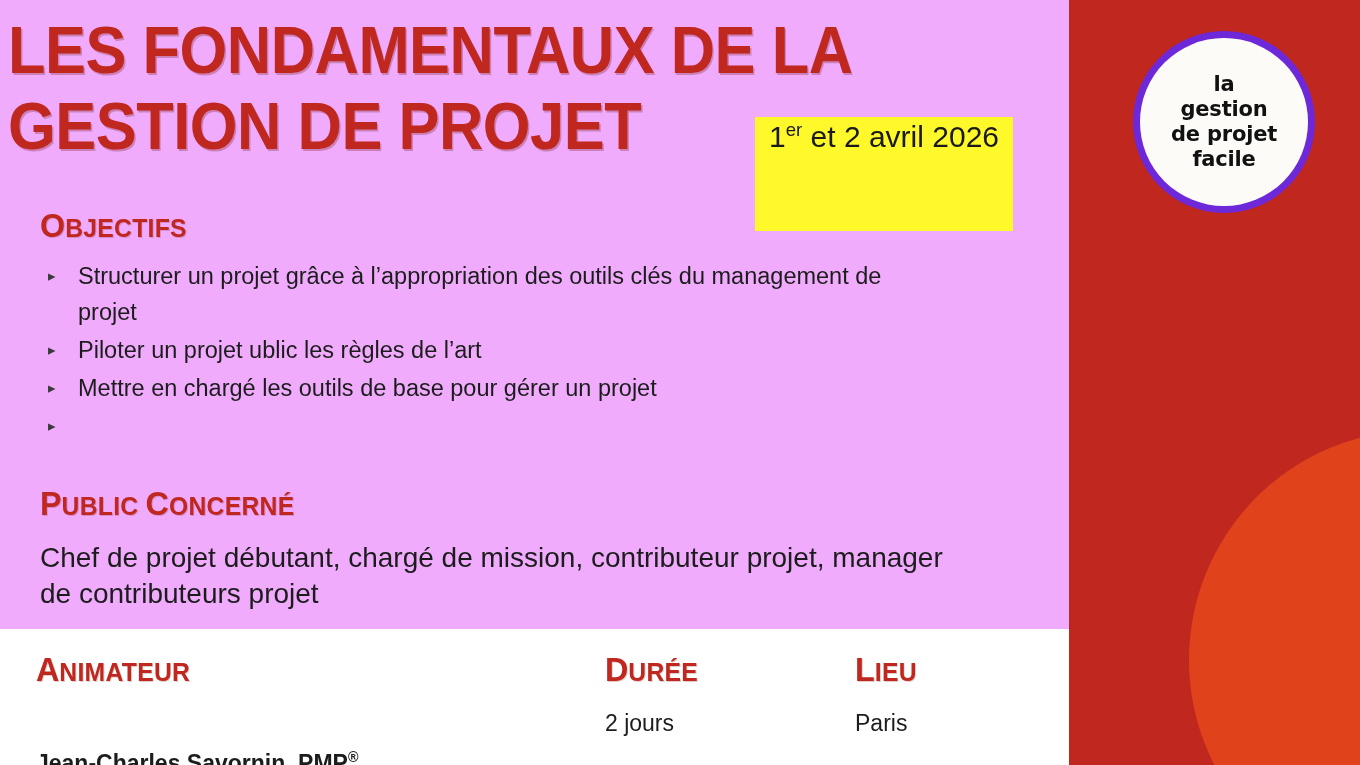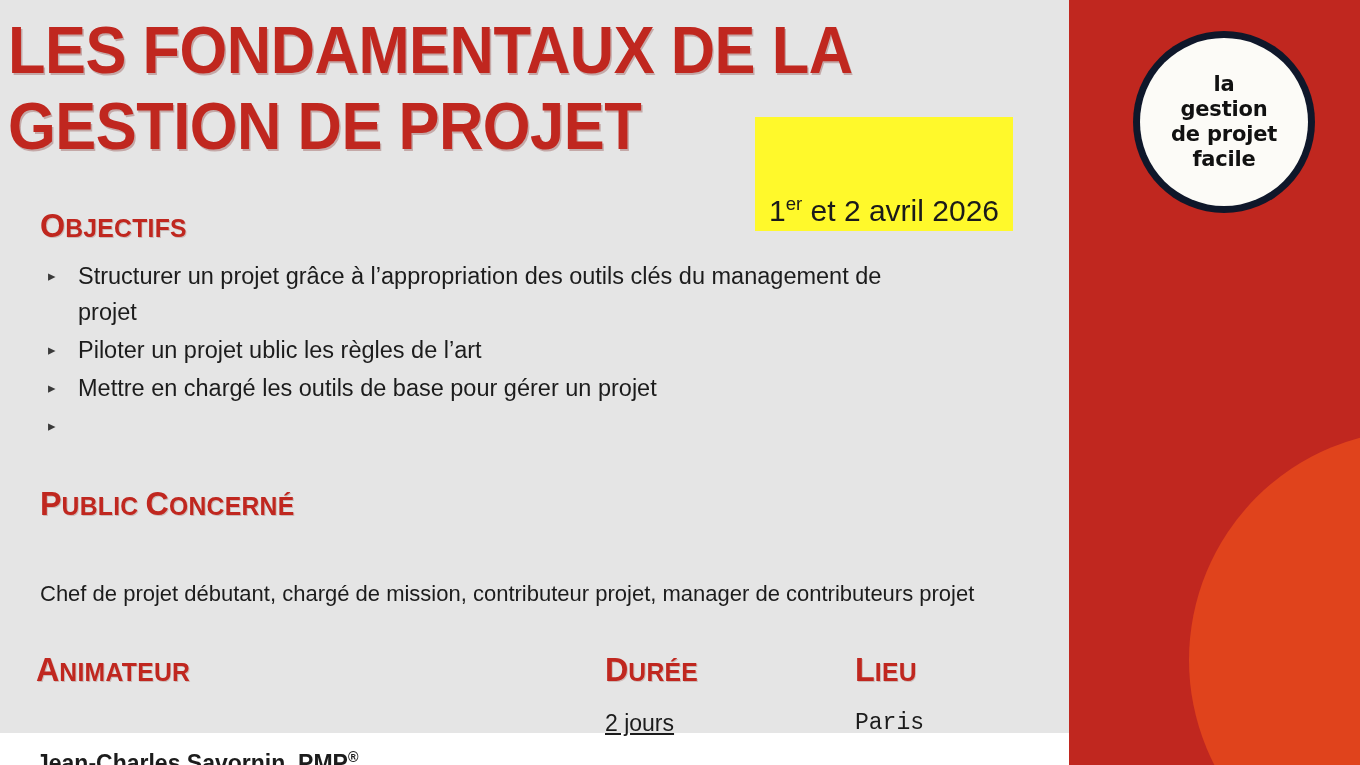--- a/index.html
+++ b/index.html
@@ -20,22 +20,22 @@
     height: 765px;
     background: #ffffff;
     overflow: hidden;
   }
 
   
   #content-area {
     position: absolute;
     left: 0; top: 0;
     width: 1069px;
-    height: 733px;
-    background: #e5e5e5;
+    height: 629px;
+    background: #f0abfc;
   }
 
   .title-block {
     position: absolute;
     left: 8px;
     top: 12px;
     width: 950px;
   }
   .title-line {
     font-family: "Liberation Sans Narrow", "Liberation Sans", sans-serif;
@@ -53,21 +53,21 @@
 
   
   #date-box {
     position: absolute;
     left: 755px;
     top: 117px;
     width: 258px;
     height: 114px;
     background: #FFF92B;
     display: flex;
-    align-items: flex-end;
+    align-items: flex-start;
     justify-content: center;
     text-align: center;
   }
   #date-box .date-text {
     font-family: "Liberation Sans", sans-serif;
     font-size: 30px;
     line-height: 40px;
     color: #1a1a1a;
     letter-spacing: 0px;
   }
@@ -132,38 +132,37 @@
     color: #3a3a3a;
   }
 
   
   #public-text {
     position: absolute;
     left: 40px;
     top: 540px;
     width: 940px;
     font-family: "Liberation Sans", sans-serif;
-    font-size: 22px;
+    font-size: 28px;
     line-height: 36px;
     color: #1c1c1c;
-    margin-top: 36px;
   }
 
   
   .bottom-value {
     position: absolute;
     font-family: "Liberation Sans", sans-serif;
     font-size: 23px;
     line-height: 30px;
     color: #1c1c1c;
     white-space: nowrap;
   }
   #value-animateur { left: 36px; top: 748px; font-weight: bold; }
-  #value-duree     { left: 605px; top: 708px; text-decoration: underline; }
-  #value-lieu      { left: 855px; top: 708px; font-family: Liberation Mono, monospace; }
+  #value-duree     { left: 605px; top: 708px; }
+  #value-lieu      { left: 855px; top: 708px; }
   .bottom-value sup {
     font-size: 0.62em;
     vertical-align: super;
     line-height: 0;
   }
 
   
   #brand-panel {
     position: absolute;
     left: 1069px;
@@ -182,21 +181,21 @@
     border-radius: 50%;
     background: #E0431C;
   }
   #logo-badge {
     position: absolute;
     left: 64px;
     top: 31px;
     width: 182px;
     height: 182px;
     border-radius: 50%;
-    background: #0f172a;
+    background: #6d28d9;
     display: flex;
     align-items: center;
     justify-content: center;
     box-sizing: border-box;
   }
   #logo-inner {
     width: 168px;
     height: 168px;
     border-radius: 50%;
     background: #FCFBF7;

